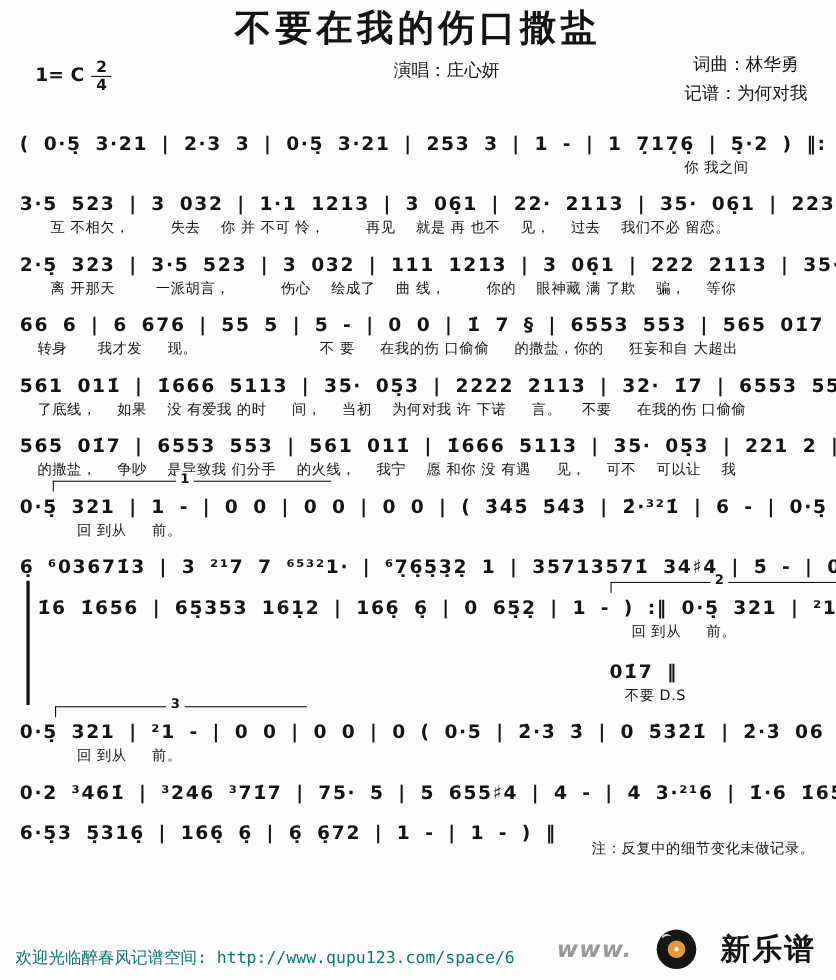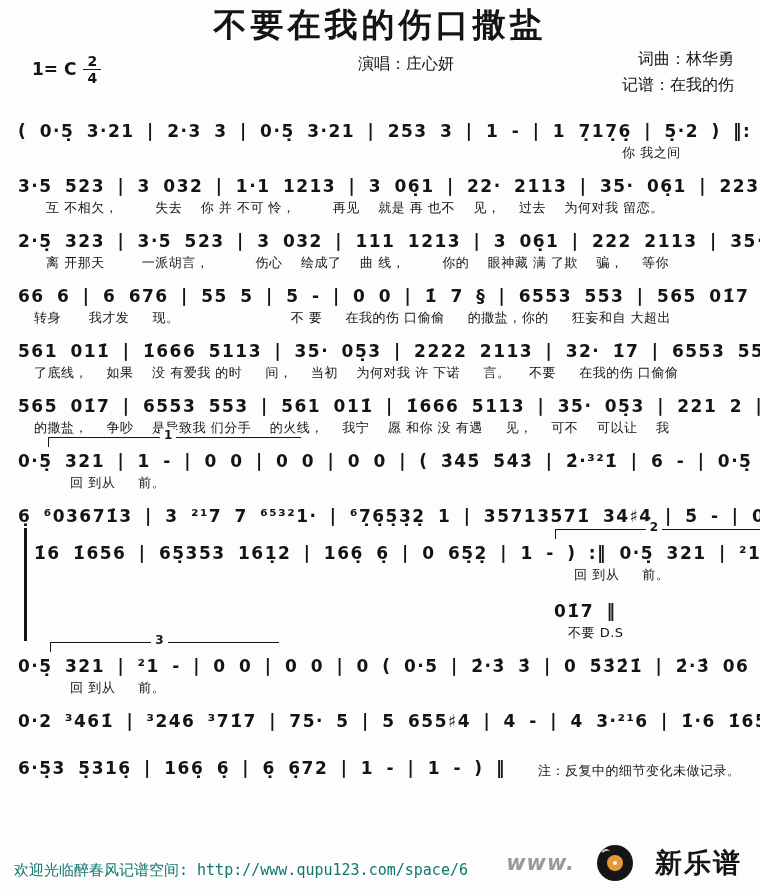--- a/index.html
+++ b/index.html
@@ -7,42 +7,42 @@
   .page{position:relative;width:760px;height:891px;box-sizing:border-box;padding:6px 18px 0 18px}
   
   .title{text-align:center;font-size:33px;font-weight:bold;letter-spacing:4px;
     font-family:"DejaVu Serif","Liberation Serif",serif;line-height:1.15}
   .meta{position:relative;height:58px;margin-top:2px;font-size:16px}
   .keysig{position:absolute;left:14px;top:8px;font-weight:bold;font-size:17px;display:flex;align-items:center;gap:7px}
   .frac{display:inline-flex;flex-direction:column;align-items:center;line-height:1;font-size:14px;font-weight:bold}
   .frac .num{border-bottom:1.6px solid #141414;padding:0 4px 1px}
   .frac .den{padding-top:1px}
   .singer{position:absolute;left:340px;top:8px}
-  .credits{position:absolute;right:8px;top:0;text-align:right;line-height:1.65}
+  .credits{position:absolute;right:8px;top:0;text-align:center;line-height:1.65}
   
   .score{margin-top:2px}
   .sline{position:relative;padding-top:13px}
   .notation{font-size:17px;font-weight:bold;letter-spacing:1.5px;word-spacing:5px;
     white-space:pre;line-height:24px}
   .lyrics{font-size:13px;white-space:pre;line-height:17px;margin-top:1px;letter-spacing:.5px}
   .ind18{padding-left:16px}.ind30{padding-left:28px}.ind55{padding-left:52px}
   .ind545{padding-left:540px}.ind620{padding-left:604px}
   
   .volta{position:absolute;height:9px;border-top:1.6px solid #141414;border-left:1.6px solid #141414}
   .volta .vnum{position:absolute;top:-9px;left:44%;background:#fdfdfd;padding:0 4px;
     font-size:12px;font-weight:bold;line-height:1}
   .v1{left:30px;top:1px;width:252px}
   .v2{left:528px;top:1px;width:204px}
   .v3{left:32px;top:1px;width:228px}
   
   .sysbar{border-left:3px solid #141414;margin-left:6px;padding-left:7px}
   .dsrow{padding-left:520px;margin-top:16px}
   .dsrow .lyrics{padding-left:14px}
   
-  .lastrow{display:flex;align-items:flex-end}
+  .lastrow{display:flex;align-items:flex-start}
   .notetext{font-size:13px;margin-left:32px;padding-top:16px;letter-spacing:.5px}
   
   .footer{position:absolute;left:0;bottom:0;width:760px;box-sizing:border-box;
     padding:4px 14px 10px 14px;display:flex;justify-content:space-between;align-items:flex-end}
   .urls{font-size:15px;line-height:1.5;font-family:"DejaVu Sans Mono","Liberation Mono",monospace}
   .url2{padding-left:186px}
   .urls a{color:#0f766e;text-decoration:none}
   .logo{display:flex;align-items:center;gap:22px;padding-right:4px}
   .logo-www{color:#9a9a9a;font-style:italic;font-weight:bold;font-size:21px;letter-spacing:1px}
   .record{width:36px;height:36px;border-radius:50%;background:#151515;position:relative;flex:none}
@@ -64,34 +64,34 @@
     <div class="keysig">
       <span>1= C</span>
       <span class="frac">
         <span class="num">2</span>
         <span class="den">4</span>
       </span>
     </div>
     <div class="singer">演唱：庄心妍</div>
     <div class="credits">
       <div>词曲：林华勇</div>
-      <div>记谱：在我的伤</div>
+      <div>记谱：为何对我</div>
     </div>
   </div>
 
   <div class="score">
 
     <div class="sline">
       <div class="notation">( 0·5̣ 3·21 | 2·3 3 | 0·5̣ 3·21 | 253 3 | 1 - | 1 7̣17̣6̣ | 5̣·2 ) ‖: 0·5̣ 323 |</div>
       <div class="lyrics ind620">你 我之间</div>
     </div>
 
     <div class="sline">
       <div class="notation">3·5 523 | 3 032 | 1·1 1213 | 3 06̣1 | 22· 2113 | 35· 06̣1 | 223 2112 |</div>
-      <div class="lyrics ind30">互 不相欠，        失去    你 并 不可 怜，        再见    就是 再 也不    见，    过去    为何对我 留恋。</div>
+      <div class="lyrics ind30">互 不相欠，        失去    你 并 不可 怜，        再见    就是 再 也不    见，    过去    我们不必 留恋。</div>
     </div>
 
     <div class="sline">
       <div class="notation">2·5̣ 323 | 3·5 523 | 3 032 | 111 1213 | 3 06̣1 | 222 2113 | 35· 035 |</div>
       <div class="lyrics ind30">离 开那天        一派胡言，          伤心    绘成了    曲 线，        你的    眼神藏 满 了欺    骗，    等你</div>
     </div>
 
     <div class="sline">
       <div class="notation">66 6 | 6 676 | 55 5 | 5 - | 0 0 | 1̇ 7 § | 6553 553 | 565 01̇7 | 6553 553 |</div>
       <div class="lyrics ind18">转身      我才发     现。                        不 要     在我的伤 口偷偷     的撒盐，你的     狂妄和自 大超出</div>

